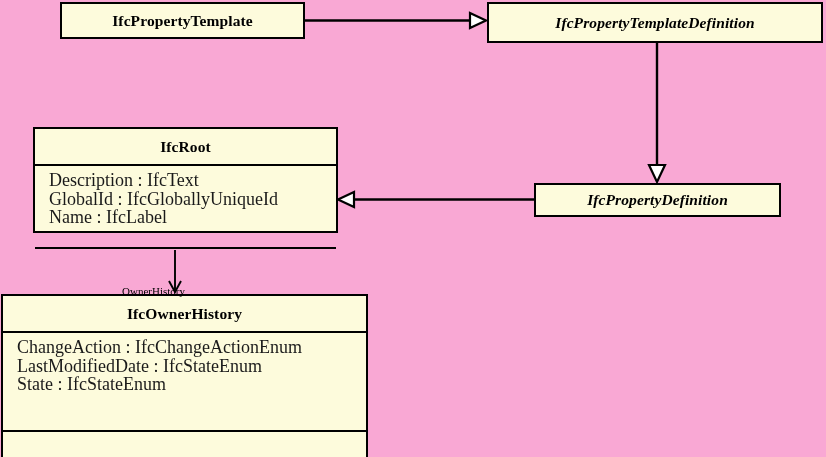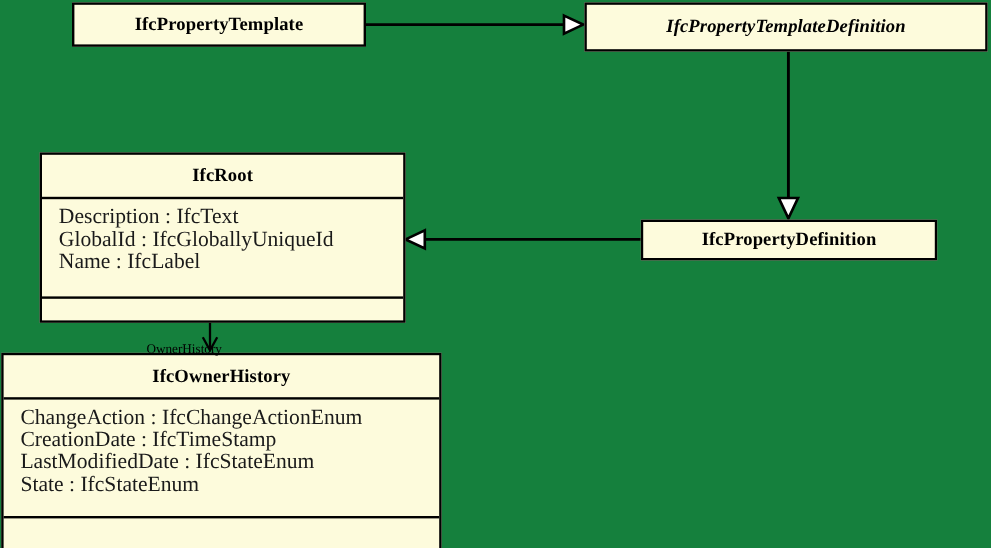--- a/index.html
+++ b/index.html
@@ -7,21 +7,21 @@
     padding: 0;
     background: #ffffff;
   }
   body {
     font-family: "Liberation Serif", "DejaVu Serif", serif;
   }
   #diagram-canvas {
     position: relative;
     width: 826px;
     height: 457px;
-    background: #15803d;
+    background: #f9a8d4;
     overflow: hidden;
   }
   #edge-layer {
     position: absolute;
     left: 0;
     top: 0;
     width: 826px;
     height: 457px;
     pointer-events: none;
   }
@@ -69,30 +69,30 @@
     left: 60px; top: 2px; width: 245px; height: 37px;
   }
   #node-ifcpropertytemplate .uml-title { line-height: 33px; }
 
   #node-ifcpropertytemplatedefinition {
     left: 487px; top: 2px; width: 336px; height: 41px; font-style: italic;
   }
   #node-ifcpropertytemplatedefinition .uml-title { line-height: 37px; }
 
   #node-ifcroot {
-    left: 33px; top: 127px; width: 305px; height: 142px;
+    left: 33px; top: 127px; width: 305px; height: 106px;
   }
   #node-ifcroot .uml-title { line-height: 35px; height: 35px; }
   #node-ifcroot .uml-compartment-attrs { height: 72px; }
   #node-ifcroot .uml-compartment-empty { height: 29px; }
 
   #node-ifcpropertydefinition {
     left: 534px; top: 183px; width: 247px; height: 34px;
   }
-  #node-ifcpropertydefinition .uml-title { line-height: 30px; }
+  #node-ifcpropertydefinition .uml-title { line-height: 30px; font-style: italic; }
 
   #node-ifcownerhistory {
     left: 1px; top: 294px; width: 367px; height: 200px;
   }
   #node-ifcownerhistory .uml-title { line-height: 35px; height: 35px; }
   #node-ifcownerhistory .uml-compartment-attrs { height: 88px; padding-left: 14px; font-family: Liberation Serif, serif; }
   #node-ifcownerhistory .uml-compartment-empty { height: 36px; }
 
   #label-ownerhistory { left: 122px; top: 258px; }
 </style>
@@ -143,21 +143,20 @@
   </div>
 
   <div class="uml-class" id="node-ifcpropertydefinition">
     <div class="uml-title">IfcPropertyDefinition</div>
   </div>
 
   <div class="uml-class" id="node-ifcownerhistory">
     <div class="uml-title">IfcOwnerHistory</div>
     <div class="uml-compartment-attrs">
       <div class="uml-attr">ChangeAction : IfcChangeActionEnum</div>
-      <div class="uml-attr">CreationDate : IfcTimeStamp</div>
       <div class="uml-attr">LastModifiedDate : IfcStateEnum</div>
       <div class="uml-attr">State : IfcStateEnum</div>
     </div>
     <div class="uml-compartment-empty"></div>
   </div>
 
   <div class="edge-label" id="label-ownerhistory">OwnerHistory</div>
 
 </div>
 

